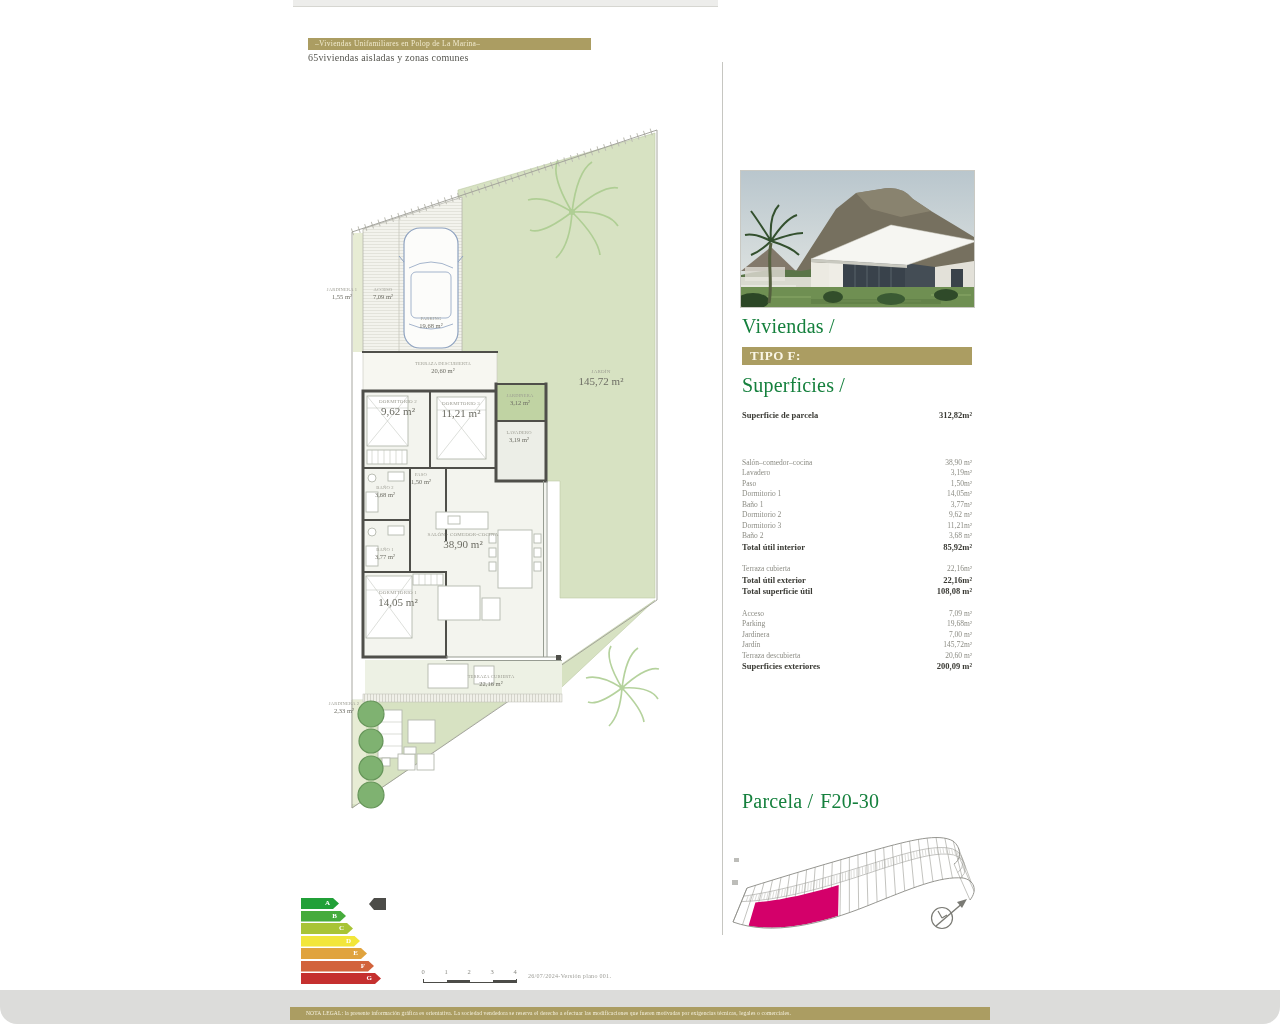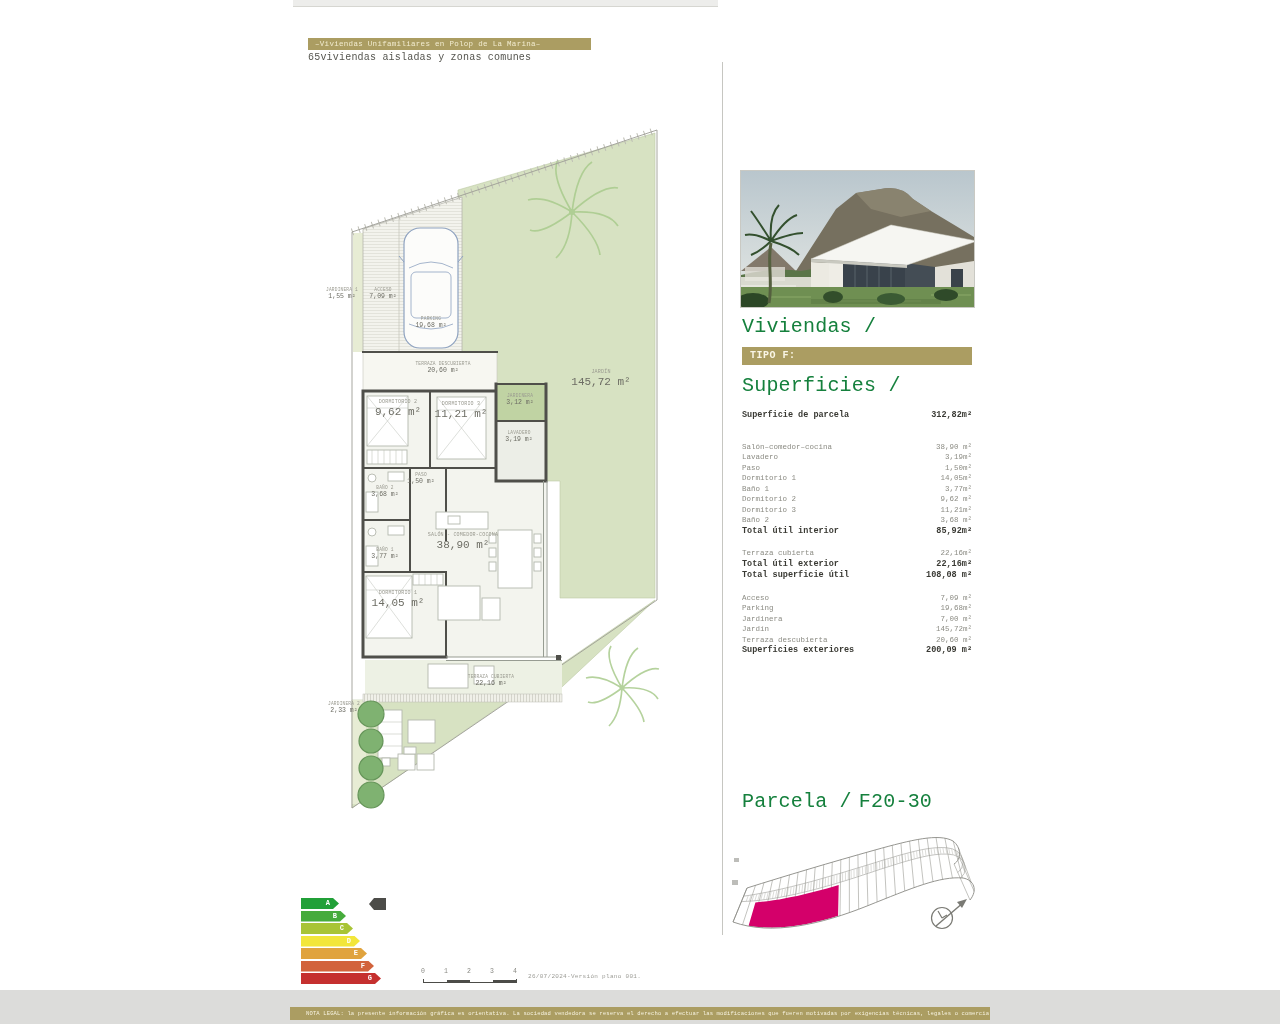--- a/index.html
+++ b/index.html
@@ -1,39 +1,39 @@
 <!DOCTYPE html>
 <html style="--gold: #ab9d62;"><head>
 <meta charset="utf-8">
 <style>
   html,body{margin:0;padding:0;background:#fff;}
   .page{position:relative;width:1280px;height:1024px;background:#ffffff;overflow:hidden;
-        font-family:Liberation Mono, monospace;}
+        font-family:Liberation Serif, serif;border-radius:17px;}
   .abs{position:absolute;}
   .gold{background:var(--gold,#ab9d62);}
 
   
   #sheet-top{left:293px;top:0;width:425px;height:6px;background:#ededeb;border-bottom:1px solid #d6d6d1;}
   #header-bar{left:308px;top:38px;width:283px;height:12px;color:#f2ecd0;font-size:7.5px;
               line-height:12px;padding-left:7px;letter-spacing:.3px;box-sizing:border-box;}
   #header-sub{left:308px;top:52px;font-size:10px;color:#55554f;letter-spacing:.2px;}
 
   
   #divider{left:722px;top:62px;width:1px;height:873px;background:#c6c6c1;}
 
   
   #photo{left:740px;top:170px;width:233px;height:136px;border:1px solid #c9c9c3;}
   .big-title{font-size:20px;color:#15803d;letter-spacing:.2px;}
   #viviendas-title{left:742px;top:315px;}
-  #tipo-bar{left:742px;top:347px;width:230px;height:18px;color:#faf6e6;font-size:10px;font-weight:bold;
+  #tipo-bar{left:742px;top:347px;width:230px;height:18px;color:#faf6e6;font-size:13px;font-weight:bold;
             line-height:18px;padding-left:8px;letter-spacing:.5px;box-sizing:border-box;}
   #superficies-title{left:742px;top:374px;}
   #sup-table{left:742px;top:410px;width:230px;}
   .sup-section{margin-bottom:11px;}
-  .sup-section:first-child{margin-bottom:20px;}
+  .sup-section:first-child{margin-bottom:36px;}
   .sup-row{display:flex;justify-content:space-between;font-size:7.5px;color:#8c8c84;
            height:10.5px;line-height:10.5px;}
   .sup-row.bold{font-size:8.5px;color:#3a3a34;font-weight:bold;height:11.5px;line-height:11.5px;}
   #parcela-title{left:742px;top:790px;}
   #parcela-title .code{margin-left:7px;}
   #siteplan{left:727px;top:816px;}
 
   
   .plan-label{position:absolute;transform:translate(-50%,-50%);text-align:center;white-space:nowrap;}
   .pl-t{font-size:4.5px;letter-spacing:.2px;color:#9a9a90;}

